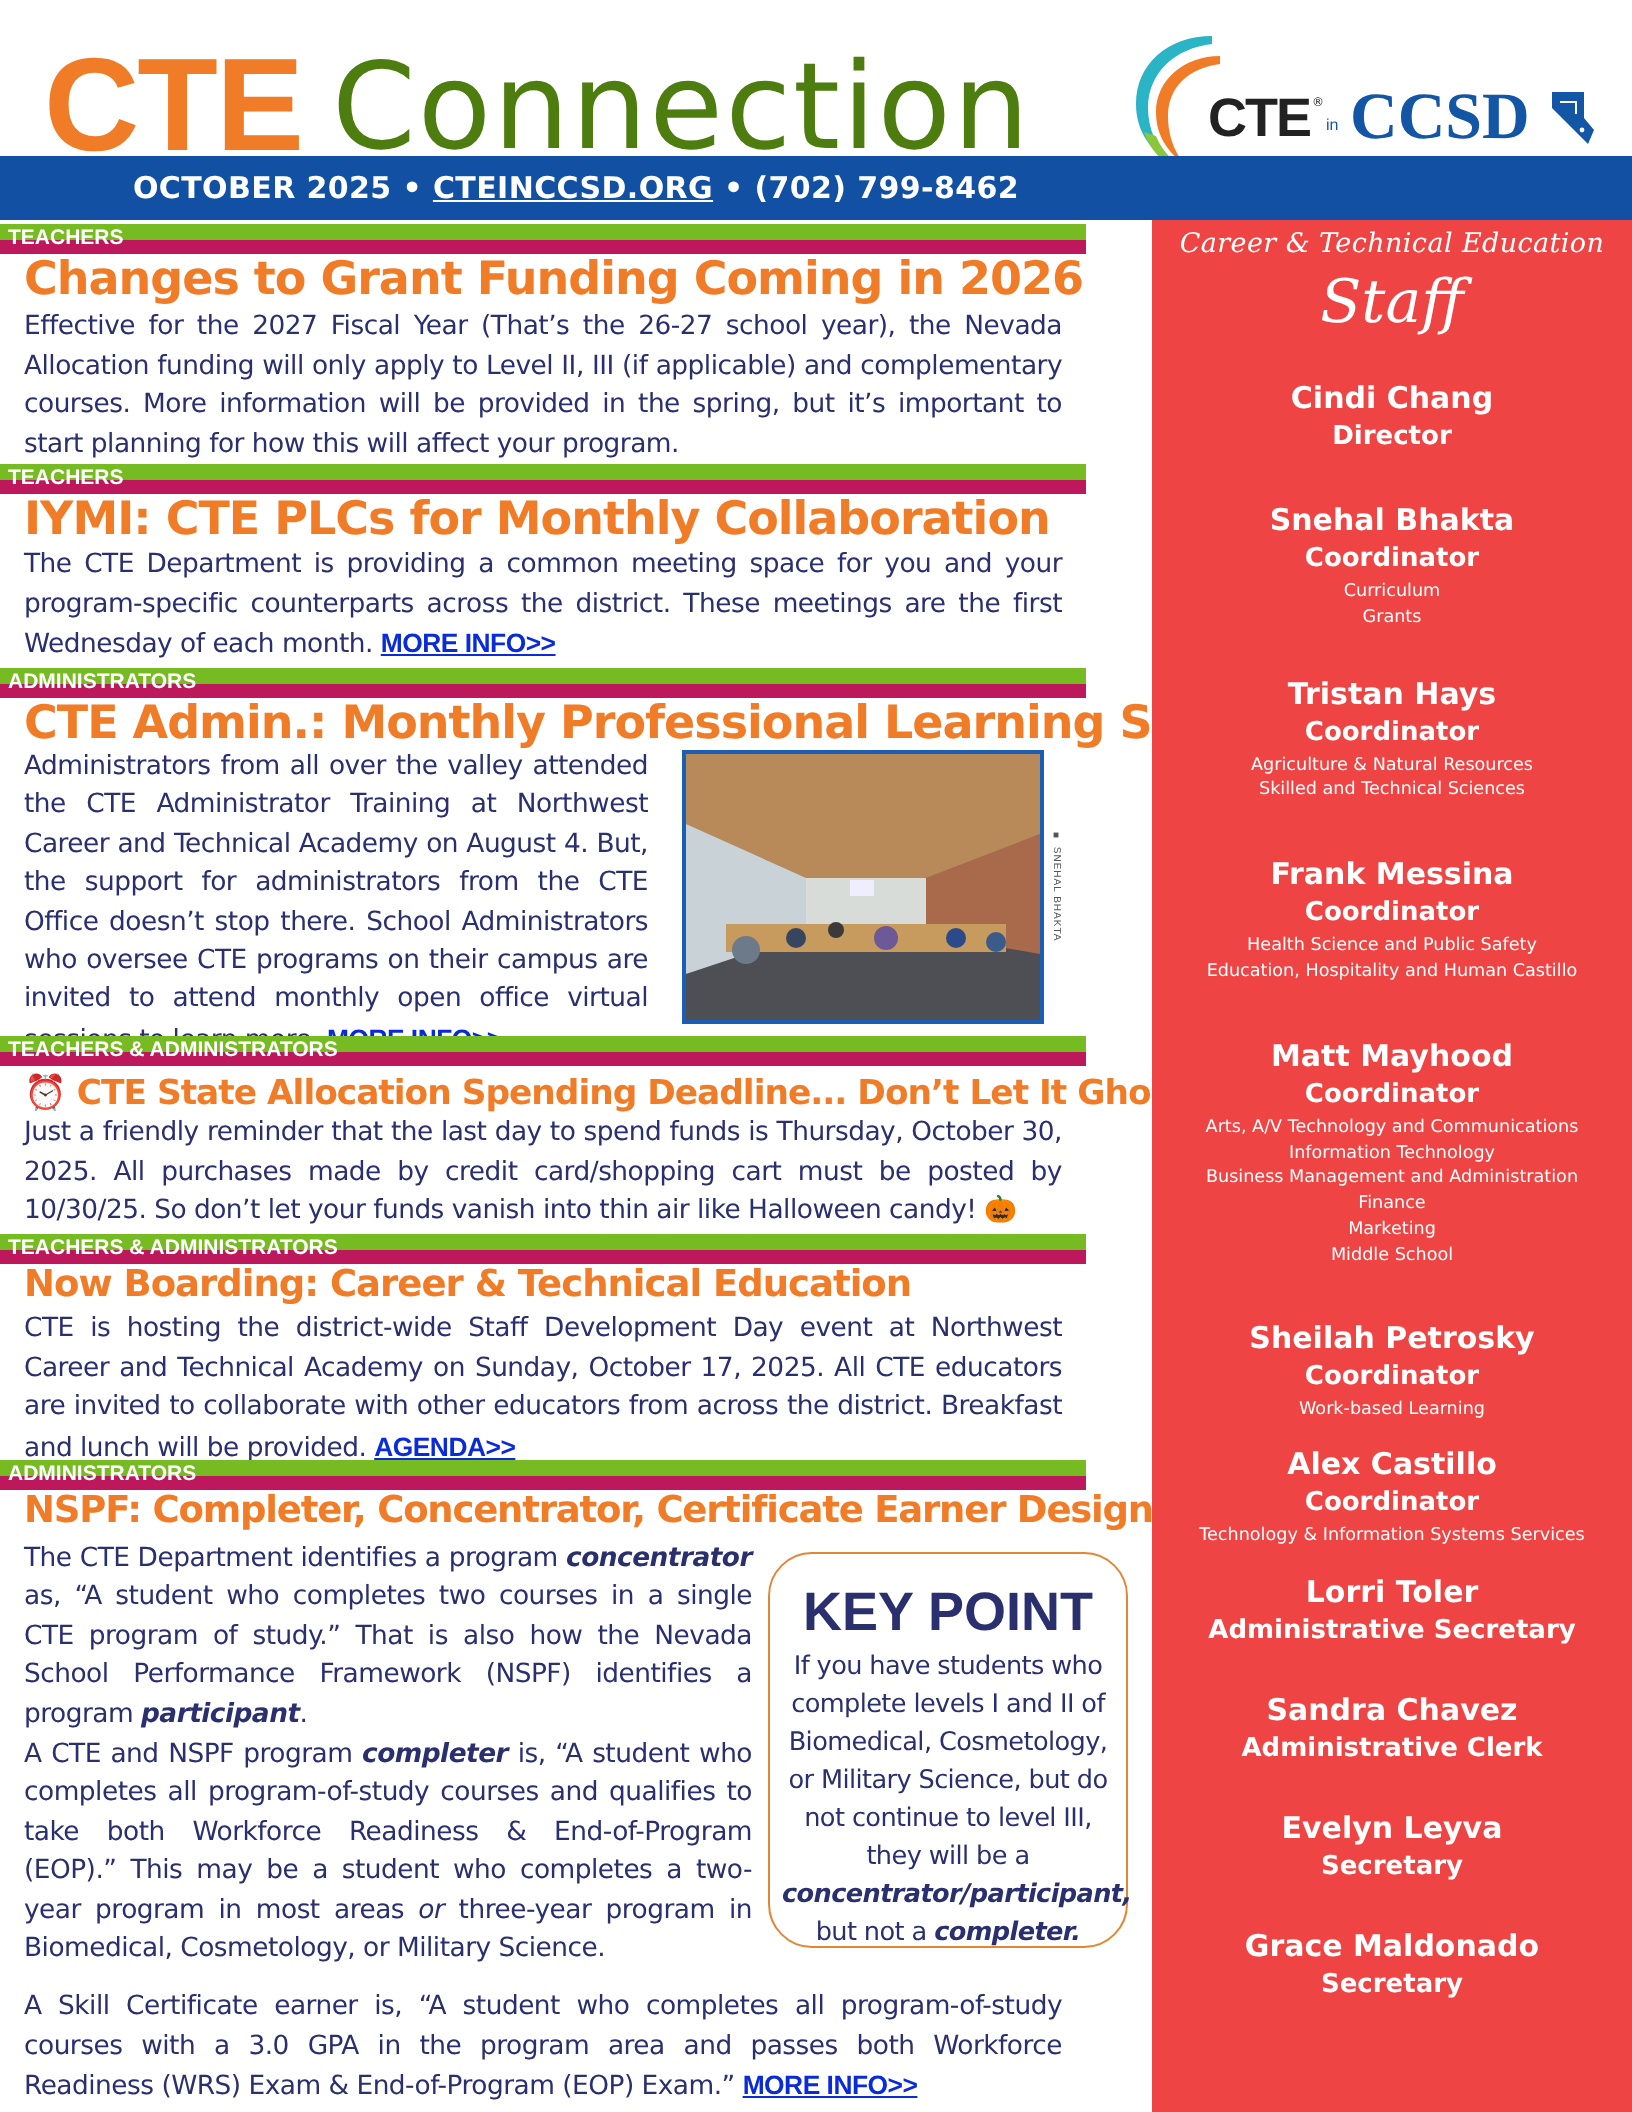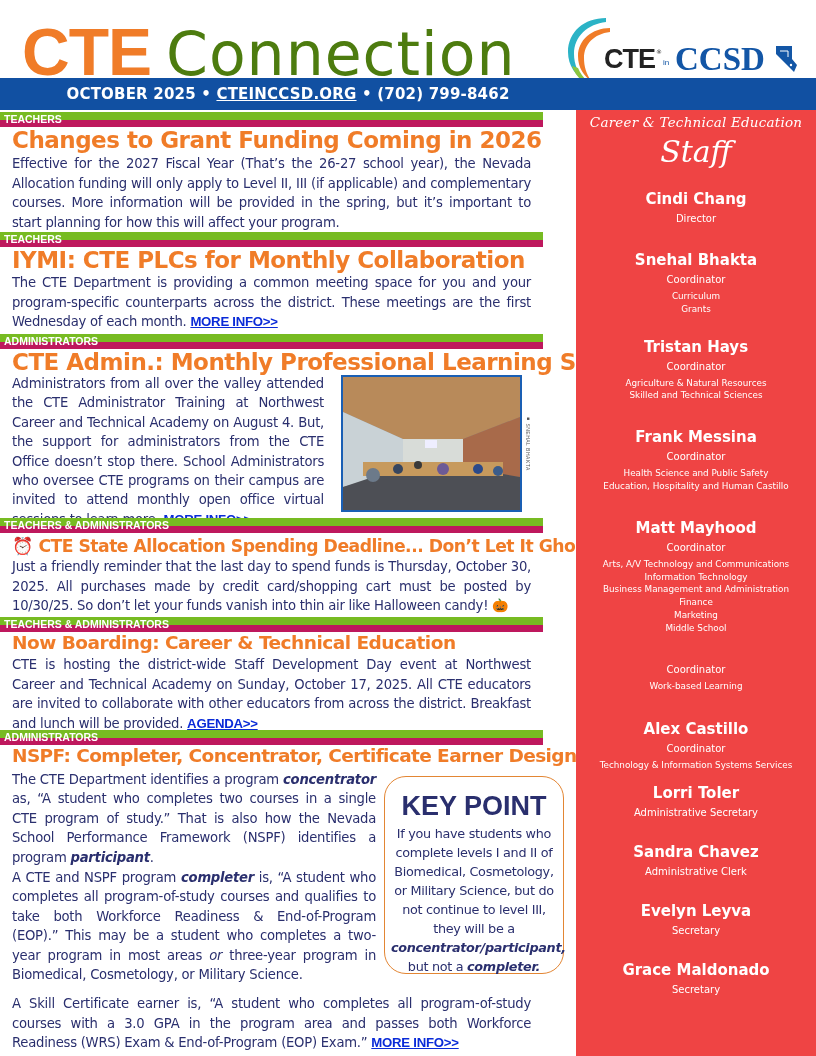--- a/index.html
+++ b/index.html
@@ -25,21 +25,21 @@
   .banner-line { position: absolute; left: 0; top: 7px; width: 576px; text-align: center; color: #fff; font-family: "DejaVu Sans", sans-serif; font-weight: bold; font-size: 15px; letter-spacing: 0.2px; }
   .banner-line a { color: #fff; text-decoration: underline; }
 
   
   .sidebar { position: absolute; left: 576px; top: 110px; width: 240px; height: 946px; background: #ef4444; color: #fff; text-align: center; }
   .sb-kicker { margin-top: 0px; padding-top: 4px; font-family: "DejaVu Serif", serif; font-style: italic; font-size: 13.5px; letter-spacing: 0.2px; }
   .sb-title { font-family: "DejaVu Serif", serif; font-style: italic; font-size: 30px; margin-top: 2px; line-height: 40px; }
   .staff { margin-top: 18px; }
   .staff-person { margin-bottom: 0; }
   .sp-name { font-weight: bold; font-size: 15px; line-height: 19px; }
-  .sp-role { font-size: 10px; line-height: 20px; font-weight: normal; }
+  .sp-role { font-size: 13px; line-height: 20px; font-weight: bold; }
   .sp-area { font-size: 8.8px; line-height: 12.8px; }
   .tag { position: absolute; left: 0; width: 543px; height: 15px; background: #77bb22; color: #fff; font-family: "Liberation Sans", sans-serif; font-weight: bold; font-size: 10.5px; line-height: 15px; padding-left: 4px; border-bottom: 7px solid #be185d; }
   .headline { position: absolute; left: 12px; font-family: "DejaVu Sans", sans-serif; font-weight: bold; color: #f07c28; white-space: nowrap; letter-spacing: -0.5px; }
   .body { position: absolute; left: 12px; width: 519px; font-family: "DejaVu Sans", sans-serif; font-size: 13.2px; line-height: 19.5px; color: #2a2f6e; text-align: justify; letter-spacing: -0.25px; }
   .body a, .link { color: #0a2bd8; font-weight: bold; text-decoration: underline; font-family: "Liberation Sans", sans-serif; }
   .body em.b { font-style: italic; font-weight: bold; }
 
   .photo { position: absolute; left: 341px; top: 375px; width: 181px; height: 137px; border: 2px solid #1a5fb4; overflow: hidden; }
   .photo-credit { position: absolute; left: 525px; top: 415px; font-size: 5px; color: #555; writing-mode: vertical-rl; font-family: "Liberation Sans", sans-serif; letter-spacing: 0.5px; }
 
@@ -182,24 +182,25 @@
         <div class="sp-name">Matt Mayhood</div>
         <div class="sp-role">Coordinator</div>
         <div class="sp-area">Arts, A/V Technology and Communications</div>
         <div class="sp-area">Information Technology</div>
         <div class="sp-area">Business Management and Administration</div>
         <div class="sp-area">Finance</div>
         <div class="sp-area">Marketing</div>
         <div class="sp-area">Middle School</div>
       </div>
       <div class="staff-person" style="margin-top: 25px;">
+        <div class="sp-name">Sheilah Petrosky</div>
         <div class="sp-role">Coordinator</div>
         <div class="sp-area">Work-based Learning</div>
       </div>
-      <div class="staff-person" style="margin-top: 28px;">
+      <div class="staff-person" style="margin-top: 12px;">
         <div class="sp-name">Alex Castillo</div>
         <div class="sp-role">Coordinator</div>
         <div class="sp-area">Technology &amp; Information Systems Services</div>
       </div>
       <div class="staff-person" style="margin-top: 12px;">
         <div class="sp-name">Lorri Toler</div>
         <div class="sp-role">Administrative Secretary</div>
       </div>
       <div class="staff-person" style="margin-top: 20px;">
         <div class="sp-name">Sandra Chavez</div>

